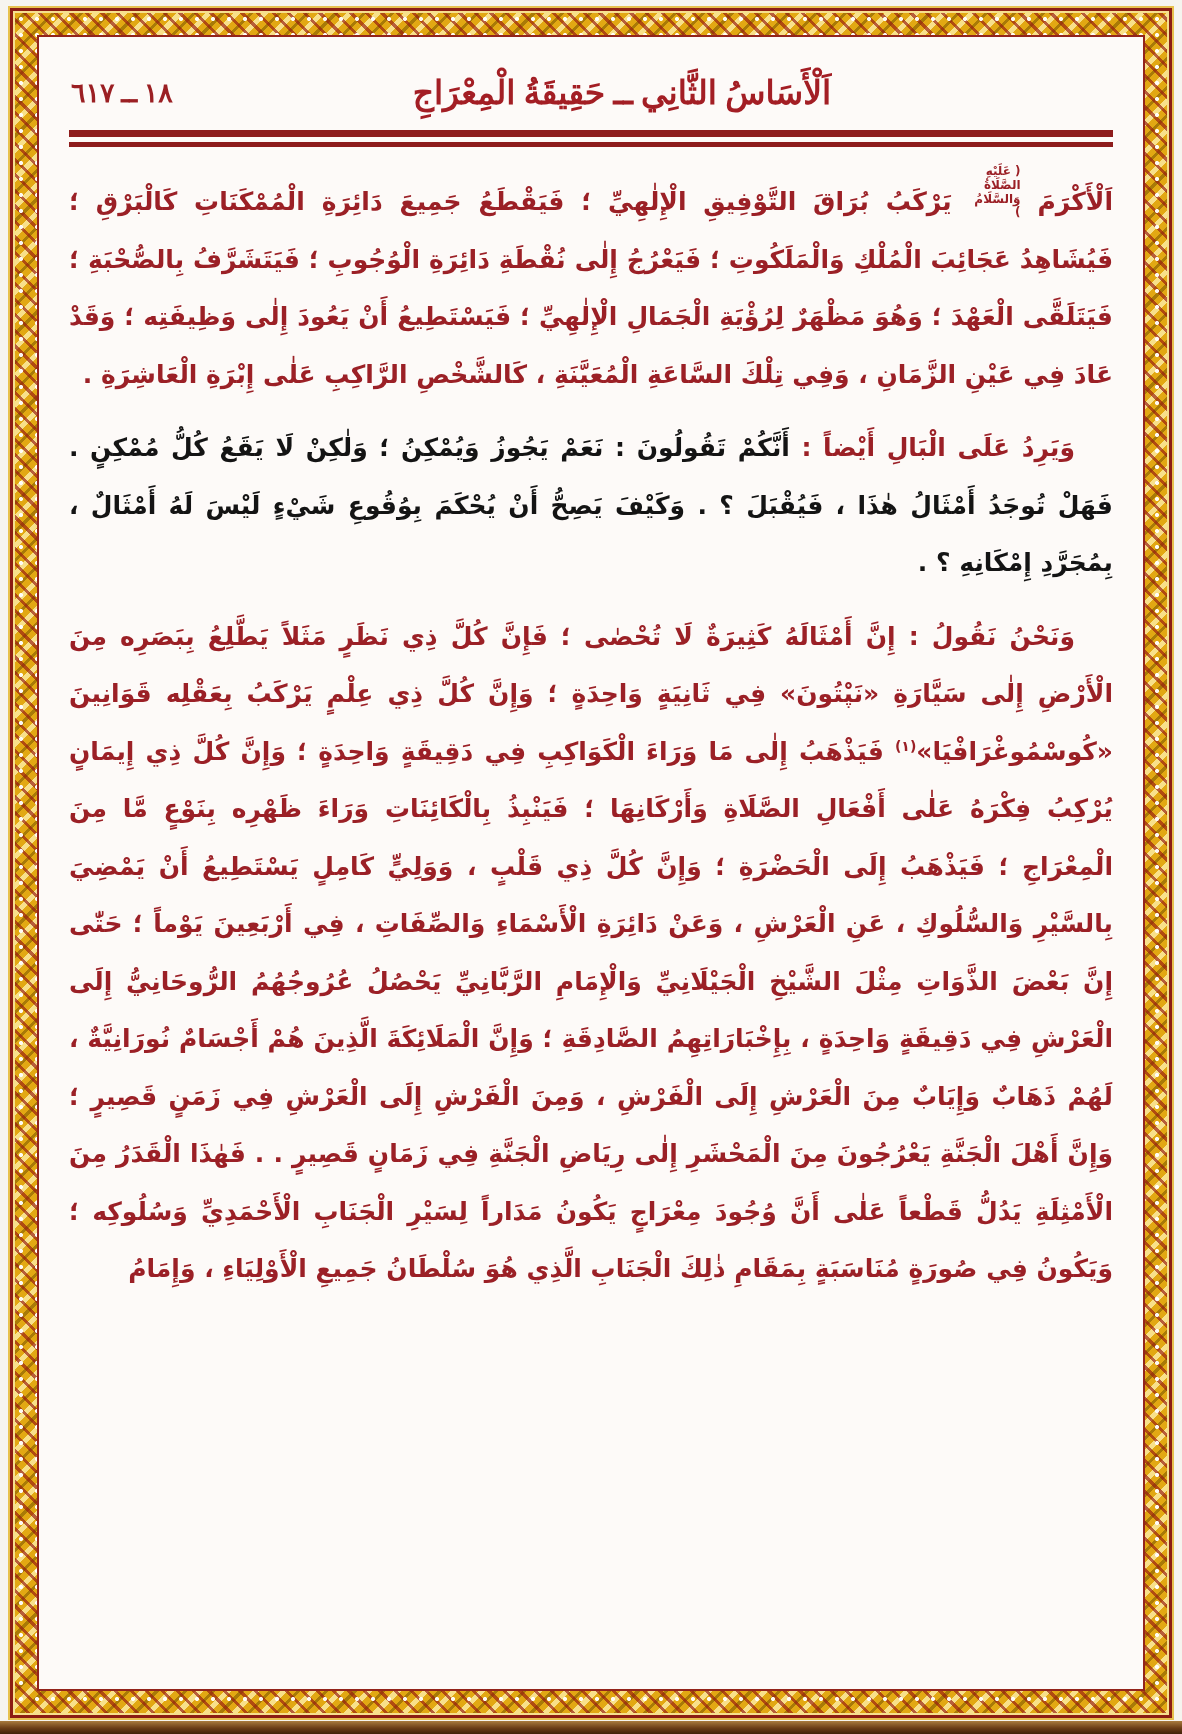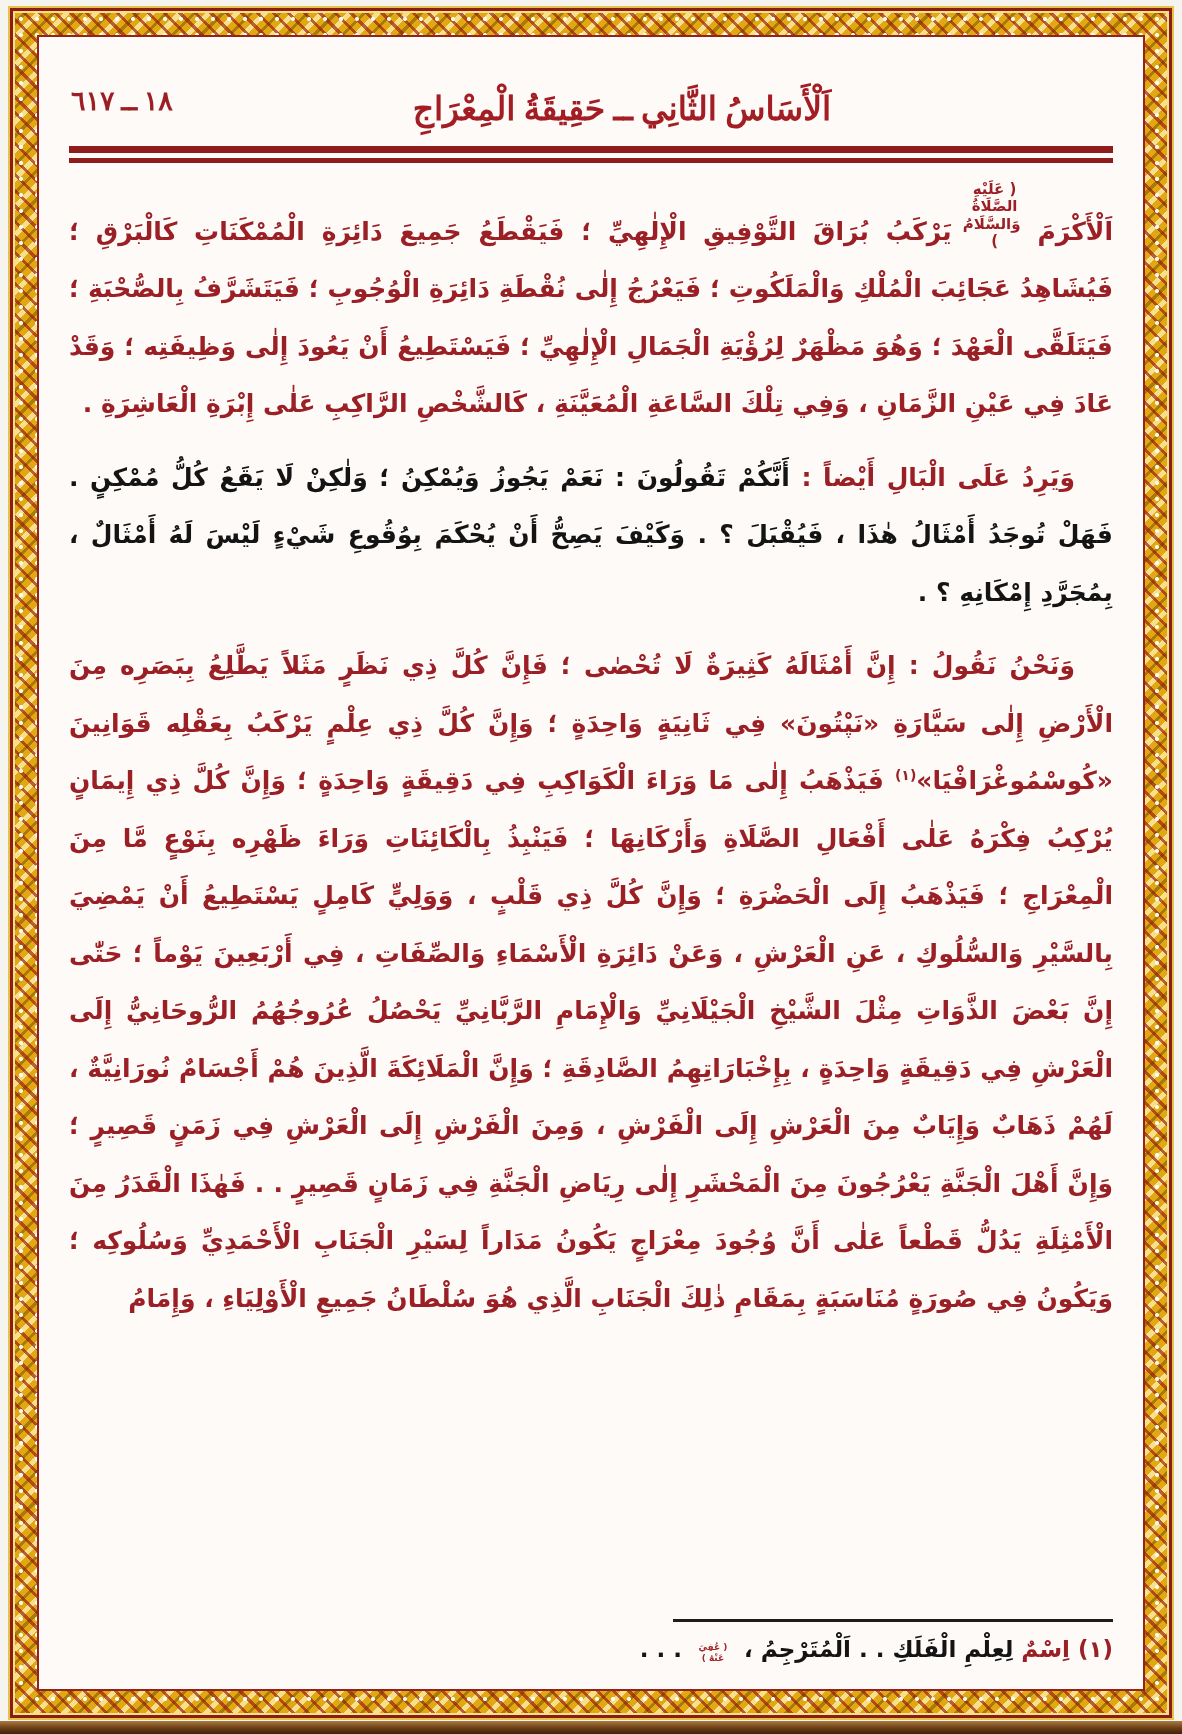--- a/index.html
+++ b/index.html
@@ -42,43 +42,43 @@
     padding:22px 2px 6px;
     font-family:Liberation Serif, serif;
   }
   .page-num{
     font-weight:bold;font-size:27px;color:#9b1f23;
     white-space:nowrap;direction:rtl;
   }
   .title{
     flex:1;text-align:center;
     font-weight:bold;font-size:33px;color:#a31e24;
-    margin:16px 40px 0 0;direction:rtl;
+    margin:0 40px 0 0;direction:rtl;
   }
   .double-rule{margin:12px 0 4px;}
   .double-rule .bar{height:7px;background:#8e1c1c;}
   .double-rule .bar.thin{height:5px;margin-top:5px;}
   
   .body{
     direction:rtl;
     text-align:justify;
     font-size:25px;font-weight:bold;
     line-height:2.3;
     color:#9b2026;
     padding-top:14px;
   }
   .para{margin:0 0 16px;text-indent:38px;}
   .para.flush{text-indent:0;}
   .red{color:#9b2026;}
   .black{color:#141414;}
   .tail-line{margin:0 0 18px;text-indent:0;}
   .seal{
     display:inline-block;width:52px;
-    font-size:15px;line-height:1.15;
-    text-align:center;vertical-align:-6px;
+    font-size:12px;line-height:1.15;
+    text-align:right;vertical-align:-6px;
     color:#9b2026;white-space:normal;text-indent:0;
   }
   .fn-ref{font-size:14px;vertical-align:super;line-height:0;}
   
   .footer{margin-top:auto;direction:rtl;padding-bottom:6px;}
   .fn-rule{height:3px;background:#1d1d1d;width:440px;margin-bottom:14px;}
   .footnote{
     margin:0;text-align:right;
     font-size:23px;font-weight:bold;color:#141414;
   }
@@ -117,23 +117,17 @@
 
         <p class="para">
           <span class="red">وَيَرِدُ عَلَى الْبَالِ أَيْضاً : </span><span class="black">أَنَّكُمْ تَقُولُونَ : نَعَمْ يَجُوزُ وَيُمْكِنُ ؛ وَلٰكِنْ لَا يَقَعُ كُلُّ مُمْكِنٍ . فَهَلْ تُوجَدُ أَمْثَالُ هٰذَا ، فَيُقْبَلَ ؟ . وَكَيْفَ يَصِحُّ أَنْ يُحْكَمَ بِوُقُوعِ شَيْءٍ لَيْسَ لَهُ أَمْثَالٌ ، بِمُجَرَّدِ إِمْكَانِهِ ؟ .</span>
         </p>
 
         <p class="para red">
           <span>وَنَحْنُ نَقُولُ : إِنَّ أَمْثَالَهُ كَثِيرَةٌ لَا تُحْصٰى ؛ فَإِنَّ كُلَّ ذِي نَظَرٍ مَثَلاً يَطَّلِعُ بِبَصَرِه مِنَ الْأَرْضِ إِلٰى سَيَّارَةِ «نَپْتُونَ» فِي ثَانِيَةٍ وَاحِدَةٍ ؛ وَإِنَّ كُلَّ ذِي عِلْمٍ يَرْكَبُ بِعَقْلِه قَوَانِينَ «كُوسْمُوغْرَافْيَا»</span><sup class="fn-ref">(١)</sup><span> فَيَذْهَبُ إِلٰى مَا وَرَاءَ الْكَوَاكِبِ فِي دَقِيقَةٍ وَاحِدَةٍ ؛ وَإِنَّ كُلَّ ذِي إِيمَانٍ يُرْكِبُ فِكْرَهُ عَلٰى أَفْعَالِ الصَّلَاةِ وَأَرْكَانِهَا ؛ فَيَنْبِذُ بِالْكَائِنَاتِ وَرَاءَ ظَهْرِه بِنَوْعٍ مَّا مِنَ الْمِعْرَاجِ ؛ فَيَذْهَبُ إِلَى الْحَضْرَةِ ؛ وَإِنَّ كُلَّ ذِي قَلْبٍ ، وَوَلِيٍّ كَامِلٍ يَسْتَطِيعُ أَنْ يَمْضِيَ بِالسَّيْرِ وَالسُّلُوكِ ، عَنِ الْعَرْشِ ، وَعَنْ دَائِرَةِ الْأَسْمَاءِ وَالصِّفَاتِ ، فِي أَرْبَعِينَ يَوْماً ؛ حَتّٰى إِنَّ بَعْضَ الذَّوَاتِ مِثْلَ الشَّيْخِ الْجَيْلَانِيِّ وَالْإِمَامِ الرَّبَّانِيِّ يَحْصُلُ عُرُوجُهُمُ الرُّوحَانِيُّ إِلَى الْعَرْشِ فِي دَقِيقَةٍ وَاحِدَةٍ ، بِإِخْبَارَاتِهِمُ الصَّادِقَةِ ؛ وَإِنَّ الْمَلَائِكَةَ الَّذِينَ هُمْ أَجْسَامٌ نُورَانِيَّةٌ ، لَهُمْ ذَهَابٌ وَإِيَابٌ مِنَ الْعَرْشِ إِلَى الْفَرْشِ ، وَمِنَ الْفَرْشِ إِلَى الْعَرْشِ فِي زَمَنٍ قَصِيرٍ ؛ وَإِنَّ أَهْلَ الْجَنَّةِ يَعْرُجُونَ مِنَ الْمَحْشَرِ إِلٰى رِيَاضِ الْجَنَّةِ فِي زَمَانٍ قَصِيرٍ . . فَهٰذَا الْقَدَرُ مِنَ الْأَمْثِلَةِ يَدُلُّ قَطْعاً عَلٰى أَنَّ وُجُودَ مِعْرَاجٍ يَكُونُ مَدَاراً لِسَيْرِ الْجَنَابِ الْأَحْمَدِيِّ وَسُلُوكِه ؛ وَيَكُونُ فِي صُورَةٍ مُنَاسَبَةٍ بِمَقَامِ ذٰلِكَ الْجَنَابِ الَّذِي هُوَ سُلْطَانُ جَمِيعِ الْأَوْلِيَاءِ ، وَإِمَامُ</span>
         </p>
       </div>
 
-      <div class="footer">
-        <div class="fn-rule"></div>
-        <p class="footnote">
-          <span class="red">(١) </span><span class="red">اِسْمٌ</span><span class="black"> لِعِلْمِ الْفَلَكِ . . اَلْمُتَرْجِمُ ، </span><span class="fn-seal">( عُفِيَ عَنْهُ )</span><span class="black"> . . .</span>
-        </p>
-      </div>
 
     </div>
   </div>
   <div class="bottom-edge"></div>
 </div>
 
 </body></html>

